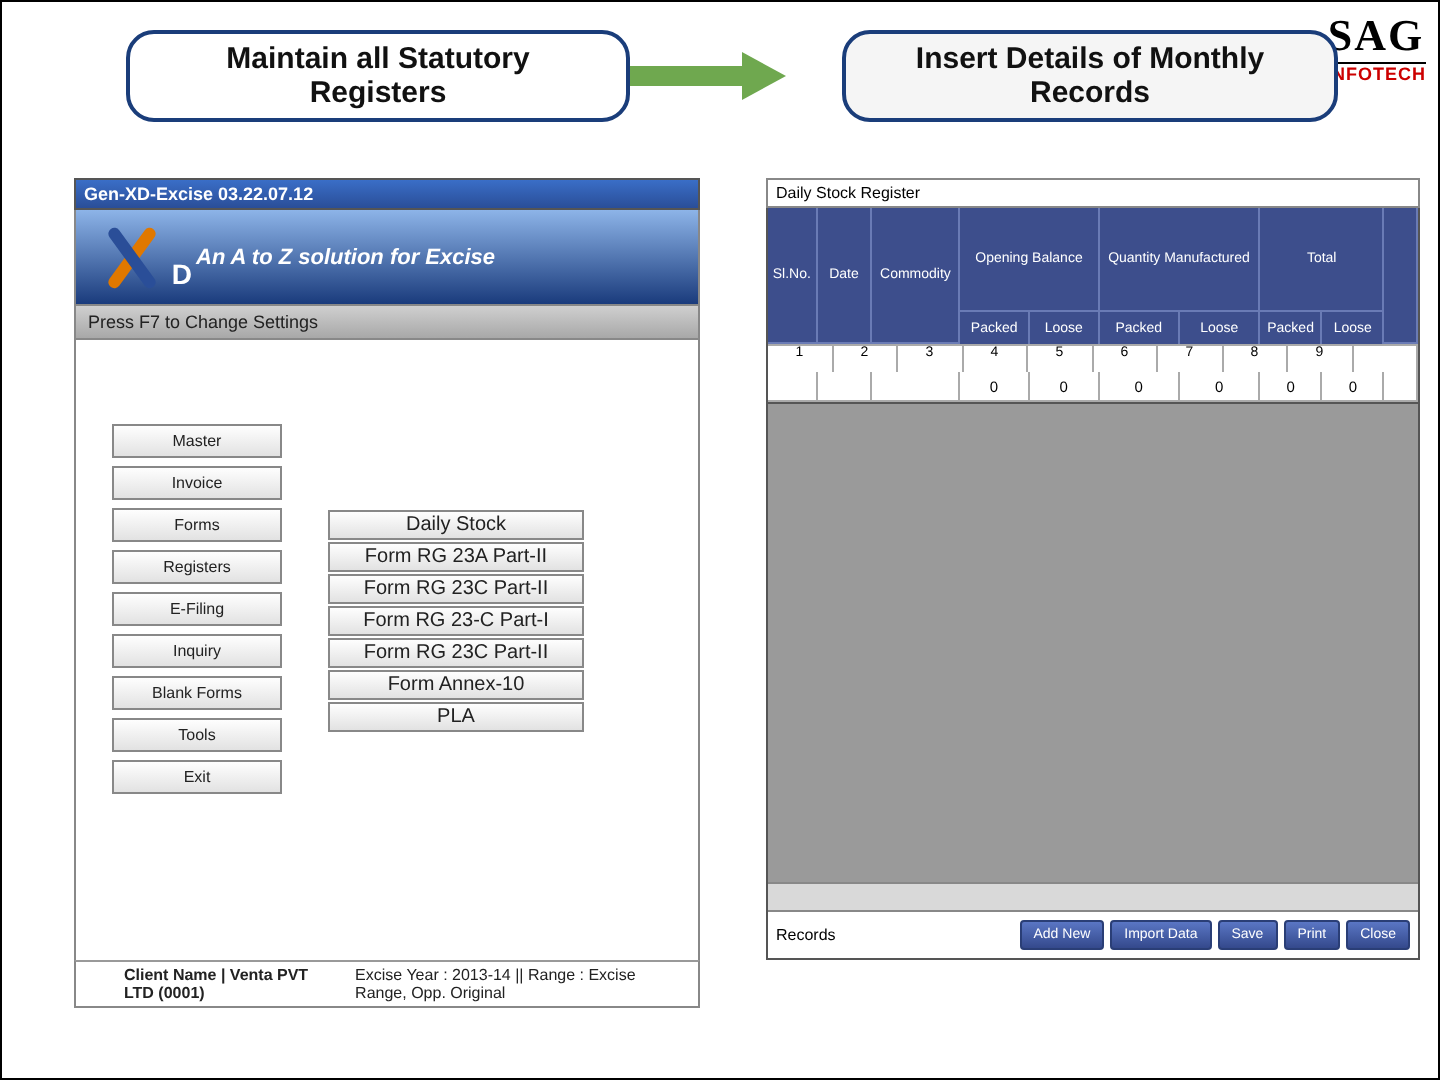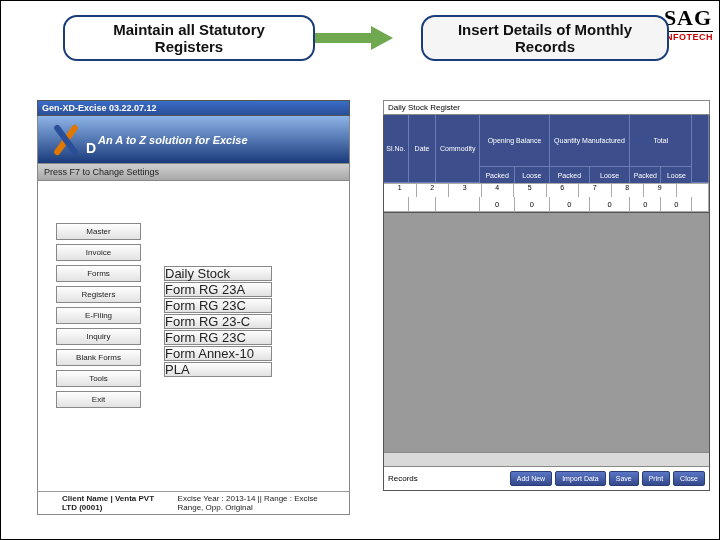--- a/index.html
+++ b/index.html
@@ -24,21 +24,21 @@
   .arrow-line { width: 56px; height: 10px; background: #6fa84f; }
   .arrow-head {
     width: 0; height: 0; border-top: 12px solid transparent;
     border-bottom: 12px solid transparent; border-left: 22px solid #6fa84f;
   }
 
   .logo { position: absolute; top: 4px; right: 6px; text-align: center; }
   .logo-sag { font-family: "Times New Roman", serif; font-weight: bold; font-size: 22px; letter-spacing: 1px; border-bottom: 1px solid #000; }
   .logo-sub { font-size: 9px; color: #c00; font-weight: bold; letter-spacing: 0.5px; }
 
-  .panel { position: absolute; top: 99px; height: 405px; padding-left: 28px; }
+  .panel { position: absolute; top: 88px; height: 405px; padding-left: 28px; }
   .panel-left { left: 8px; width: 341px; }
   .panel-right { left: 354px; width: 355px; }
 
   .win-title {
     background: linear-gradient(#3a6ec7, #2a4e98);
     color: #fff; font-size: 9px; font-weight: bold;
     padding: 2px 4px; border: 1px solid #555;
   }
   .banner {
     background: linear-gradient(#8db4e8, #1a3b7c);
@@ -78,22 +78,22 @@
   .menu-btn {
     width: 85px; height: 17px; background: linear-gradient(#fefefe,#e2e2e2);
     border: 1px solid #888; font-size: 8px; text-align: center; line-height: 15px;
     color: #222;
   }
   .submenu-col {
     position: absolute; left: 126px; top: 85px;
     display: flex; flex-direction: column; gap: 1px;
   }
   .sub-btn {
-    width: 108px; height: 15px; background: linear-gradient(#fefefe,#e2e2e2);
-    border: 1px solid #888; font-size: 13px; text-align: left; line-height: 13px;
+    width: 128px; height: 15px; background: linear-gradient(#fefefe,#e2e2e2);
+    border: 1px solid #888; font-size: 10px; text-align: center; line-height: 13px;
     color: #222;
   }
 
   .status {
     background: #fff; border: 1px solid #888; border-top: 1px solid #999;
     font-size: 8px; padding: 2px 4px; display: flex; gap: 12px;
     color: #222;
   }
   .status .bold { font-weight: bold; margin-left: 20px; }
 

